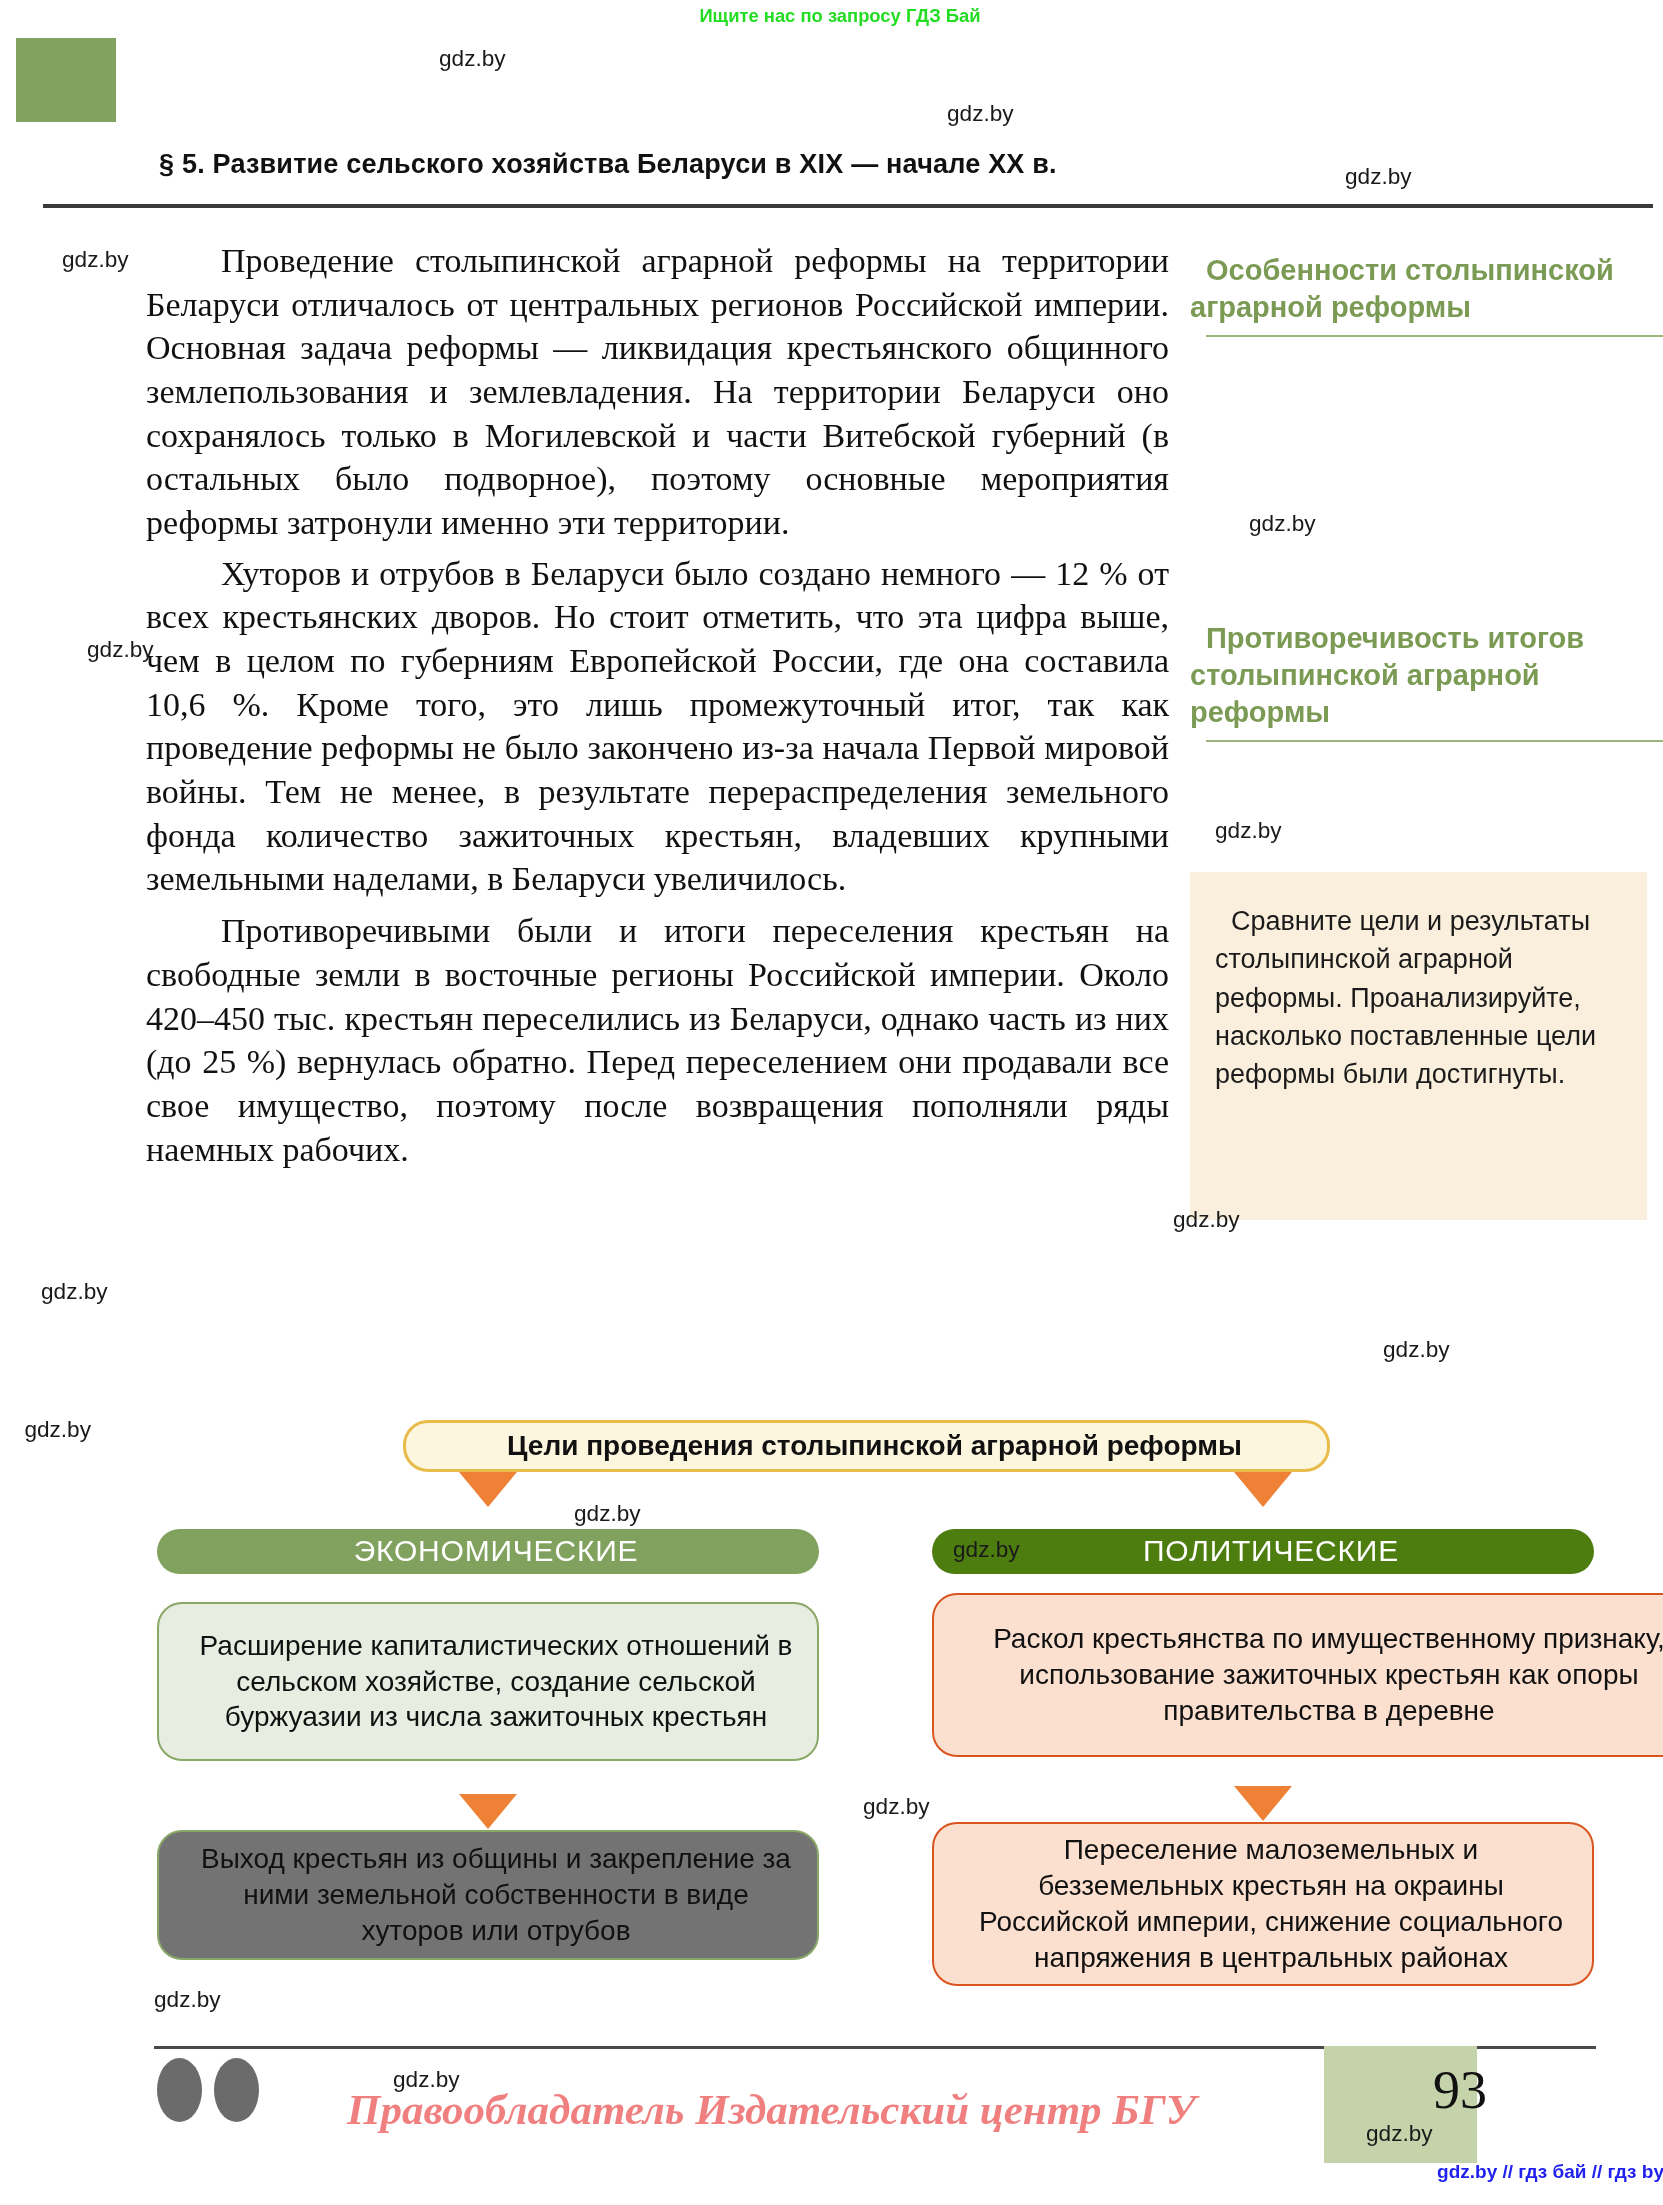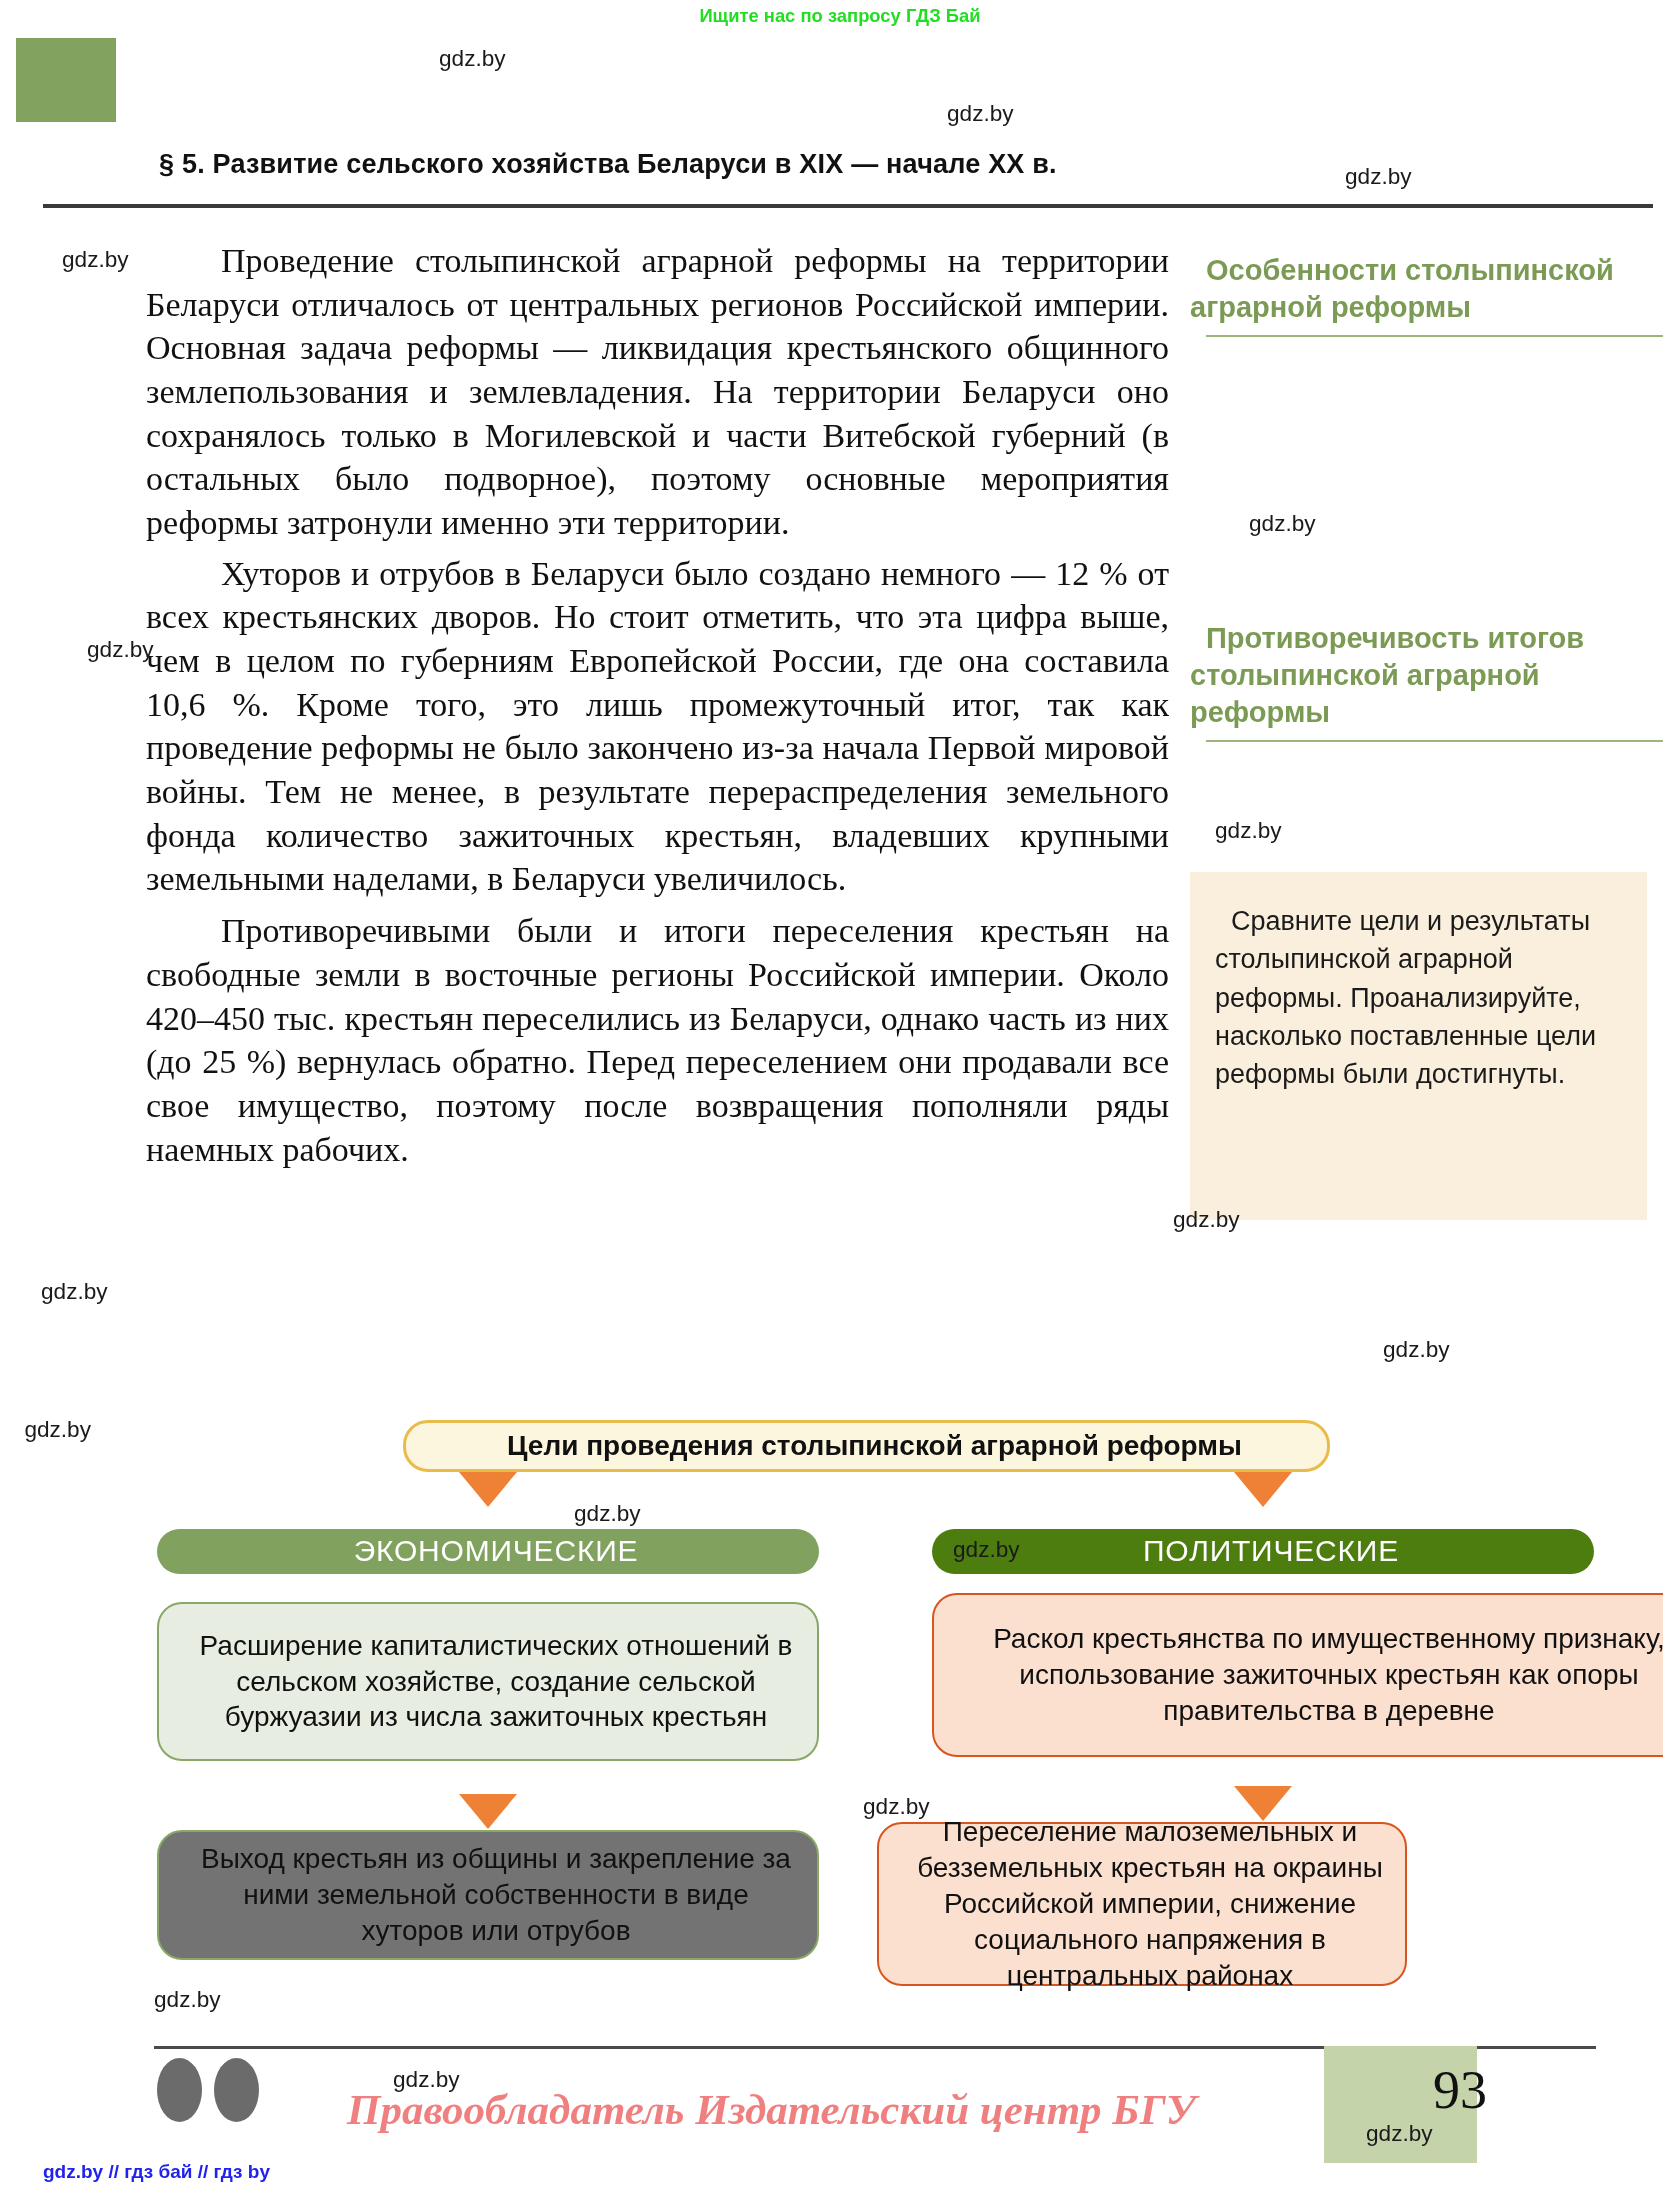--- a/index.html
+++ b/index.html
@@ -29,21 +29,21 @@
     text-align: center;
     color: #22dd22;
     font-family: "Liberation Sans", sans-serif;
     font-weight: bold;
     font-size: 18.4px;
     z-index: 60;
   }
   .wm-bottom {
     position: absolute;
     left: 0; right: 0; bottom: 22px;
-    text-align: left;
+    text-align: right;
     color: #2222ee;
     font-family: "Liberation Sans", sans-serif;
     font-weight: bold;
     font-size: 19px;
     z-index: 60;
     padding-left: 27px;
   }
   .wm-red {
     position: absolute;
     left: 331px; top: 2085px;
@@ -165,21 +165,21 @@
 
   .node-body {
     border-radius: 25px;
     font-size: 28px;
     color: #111;
     padding: 11.7px 18.4px;
   }
   .node-eco-1 { left: 141px;  top: 1602px; width: 662px; height: 159px; background: #e7ede0; border: 2.5px solid #89a766; }
   .node-eco-2 { left: 141px;  top: 1830px; width: 662px; height: 130px; background: #737373; border: 2.5px solid #89a766; }
   .node-pol-1 { left: 916px; top: 1593px; width: 778px; height: 164px; background: #fbdfcf; border: 2.5px solid #d9551f; }
-  .node-pol-2 { left: 861px; top: 1822px; width: 530px; height: 164px; background: #fbdfcf; border: 2.5px solid #d9551f; }
+  .node-pol-2 { left: 916px; top: 1822px; width: 662px; height: 164px; background: #fbdfcf; border: 2.5px solid #d9551f; }
 
   .arrow {
     position: absolute;
     width: 0; height: 0;
     border-left: 29px solid transparent;
     border-right: 29px solid transparent;
     border-top: 35px solid #ef8136;
   }
   .a1 { left: 443px;  top: 1472px; }
   .a2 { left: 1218px; top: 1472px; }

